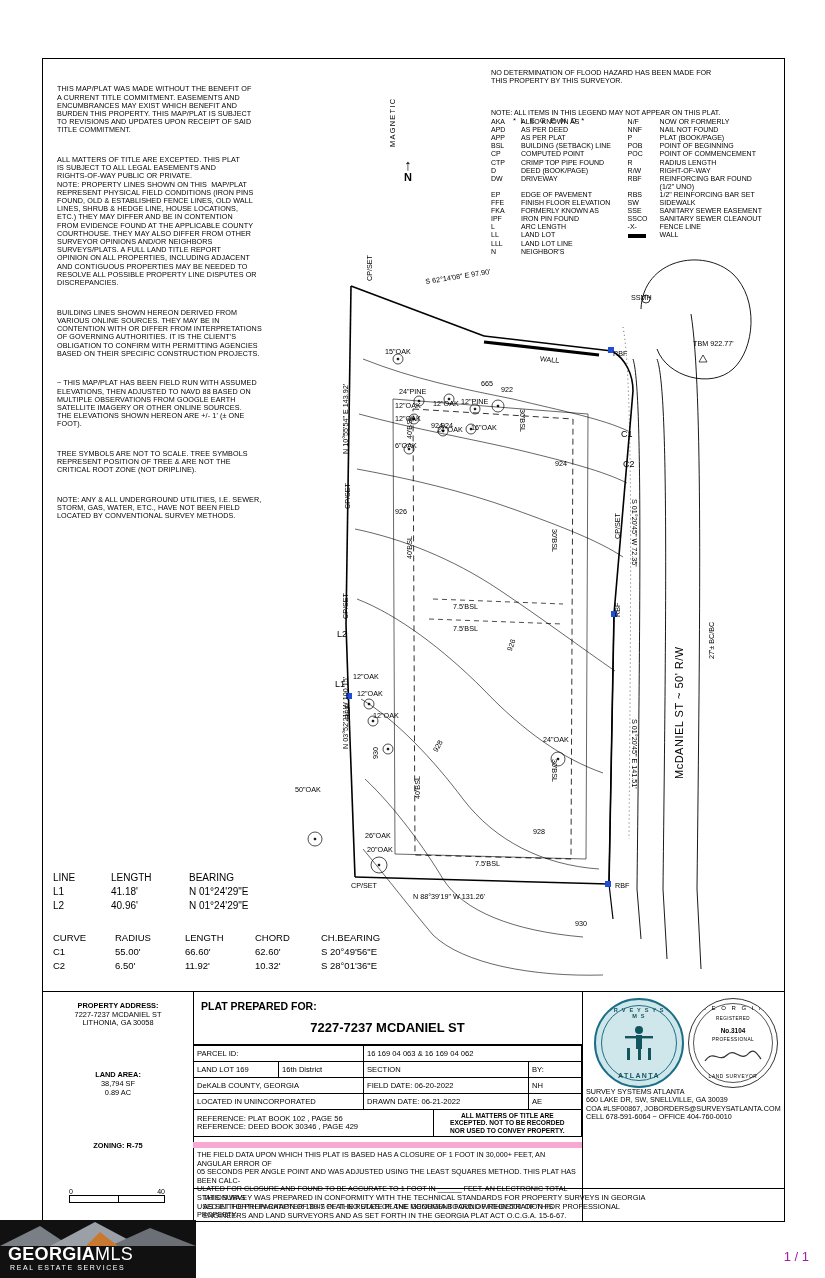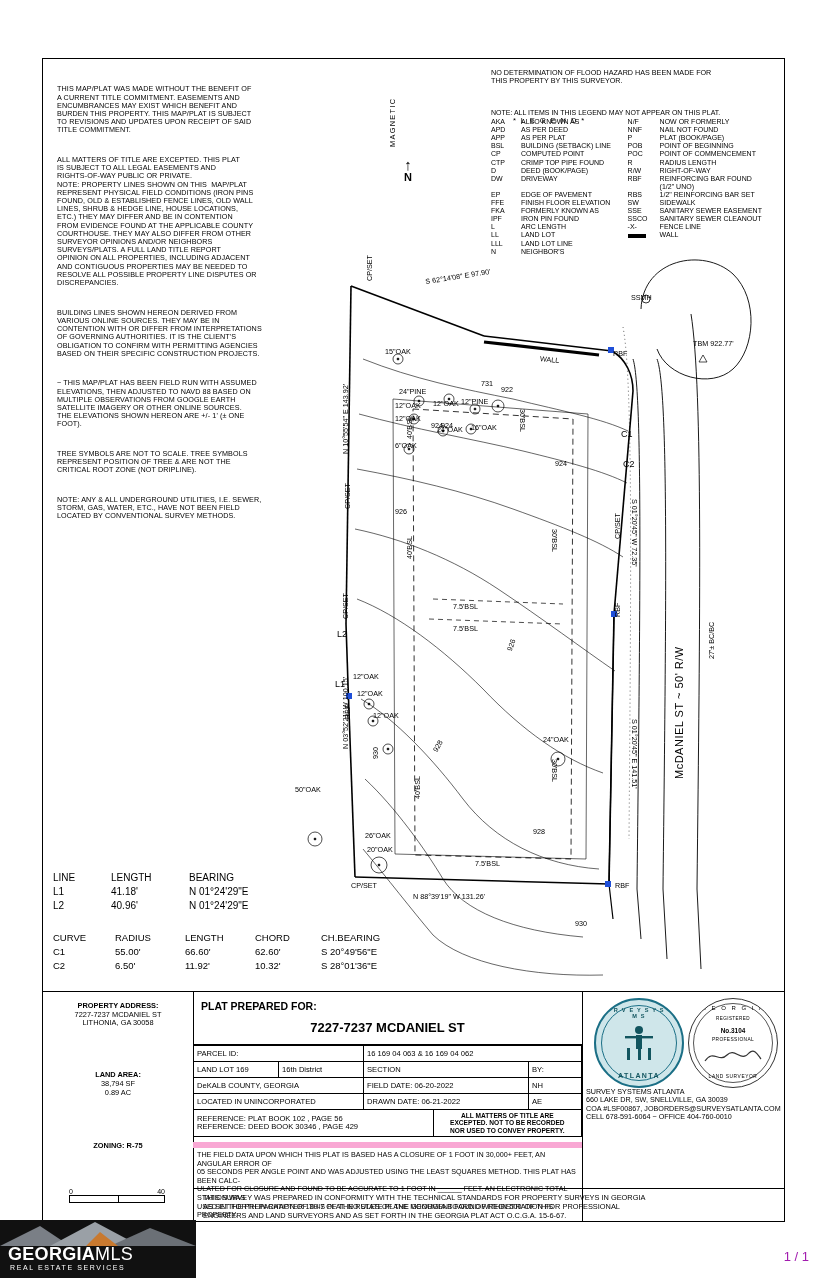--- a/index.html
+++ b/index.html
@@ -413,21 +413,21 @@
     <div class="lbl" style="left:428px;top:364px;">16"OAK</div>
     <div class="lbl" style="left:352px;top:382px;">6"OAK</div>
     <div class="lbl" style="left:310px;top:613px;">12"OAK</div>
     <div class="lbl" style="left:314px;top:630px;">12"OAK</div>
     <div class="lbl" style="left:330px;top:652px;">12"OAK</div>
     <div class="lbl" style="left:500px;top:676px;">24"OAK</div>
     <div class="lbl" style="left:252px;top:726px;">50"OAK</div>
     <div class="lbl" style="left:322px;top:772px;">26"OAK</div>
     <div class="lbl" style="left:324px;top:786px;">20"OAK</div>
 
-    <div class="lbl" style="left:438px;top:320px;">731</div>
+    <div class="lbl" style="left:438px;top:320px;">665</div>
     <div class="lbl" style="left:458px;top:326px;">922</div>
     <div class="lbl" style="left:398px;top:362px;">924</div>
     <div class="lbl" style="left:388px;top:362px;">924</div>
     <div class="lbl" style="left:512px;top:400px;">924</div>
     <div class="lbl" style="left:352px;top:448px;">926</div>
     <div class="lbl" style="left:462px;top:590px;transform:rotate(-70deg);transform-origin:left top;">926</div>
     <div class="lbl" style="left:388px;top:690px;transform:rotate(-60deg);transform-origin:left top;">928</div>
     <div class="lbl" style="left:490px;top:768px;">928</div>
     <div class="lbl" style="left:328px;top:700px;transform:rotate(-90deg);transform-origin:left top;">930</div>
     <div class="lbl" style="left:532px;top:860px;">930</div>

